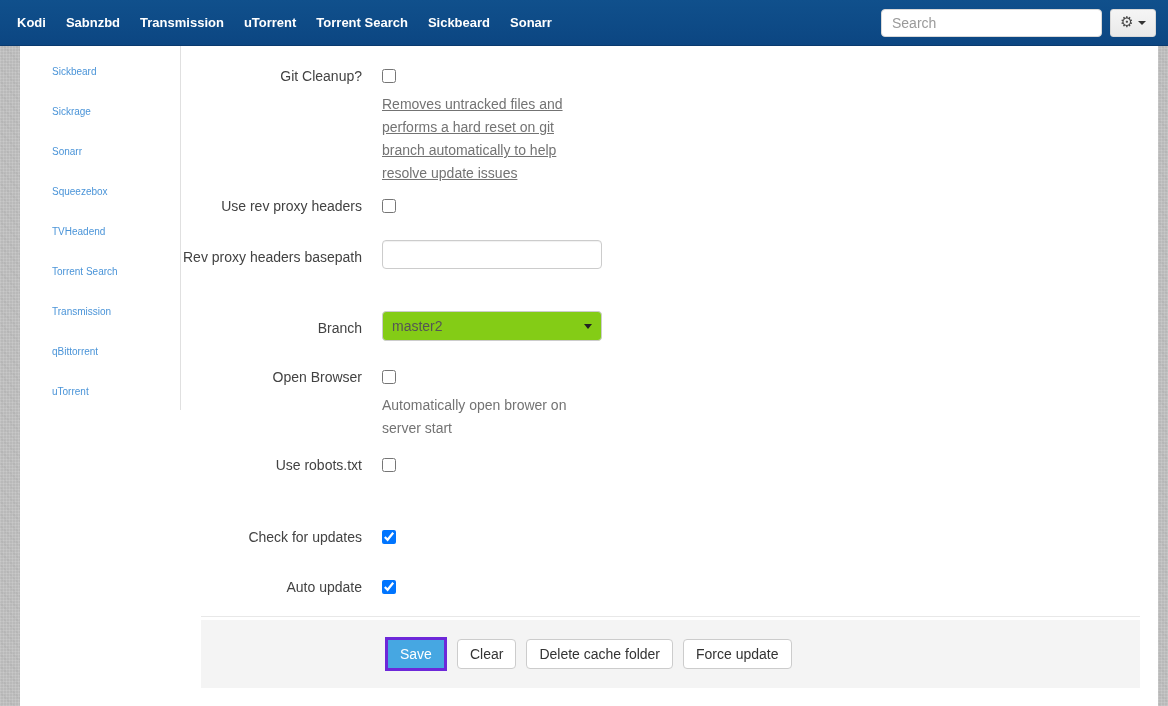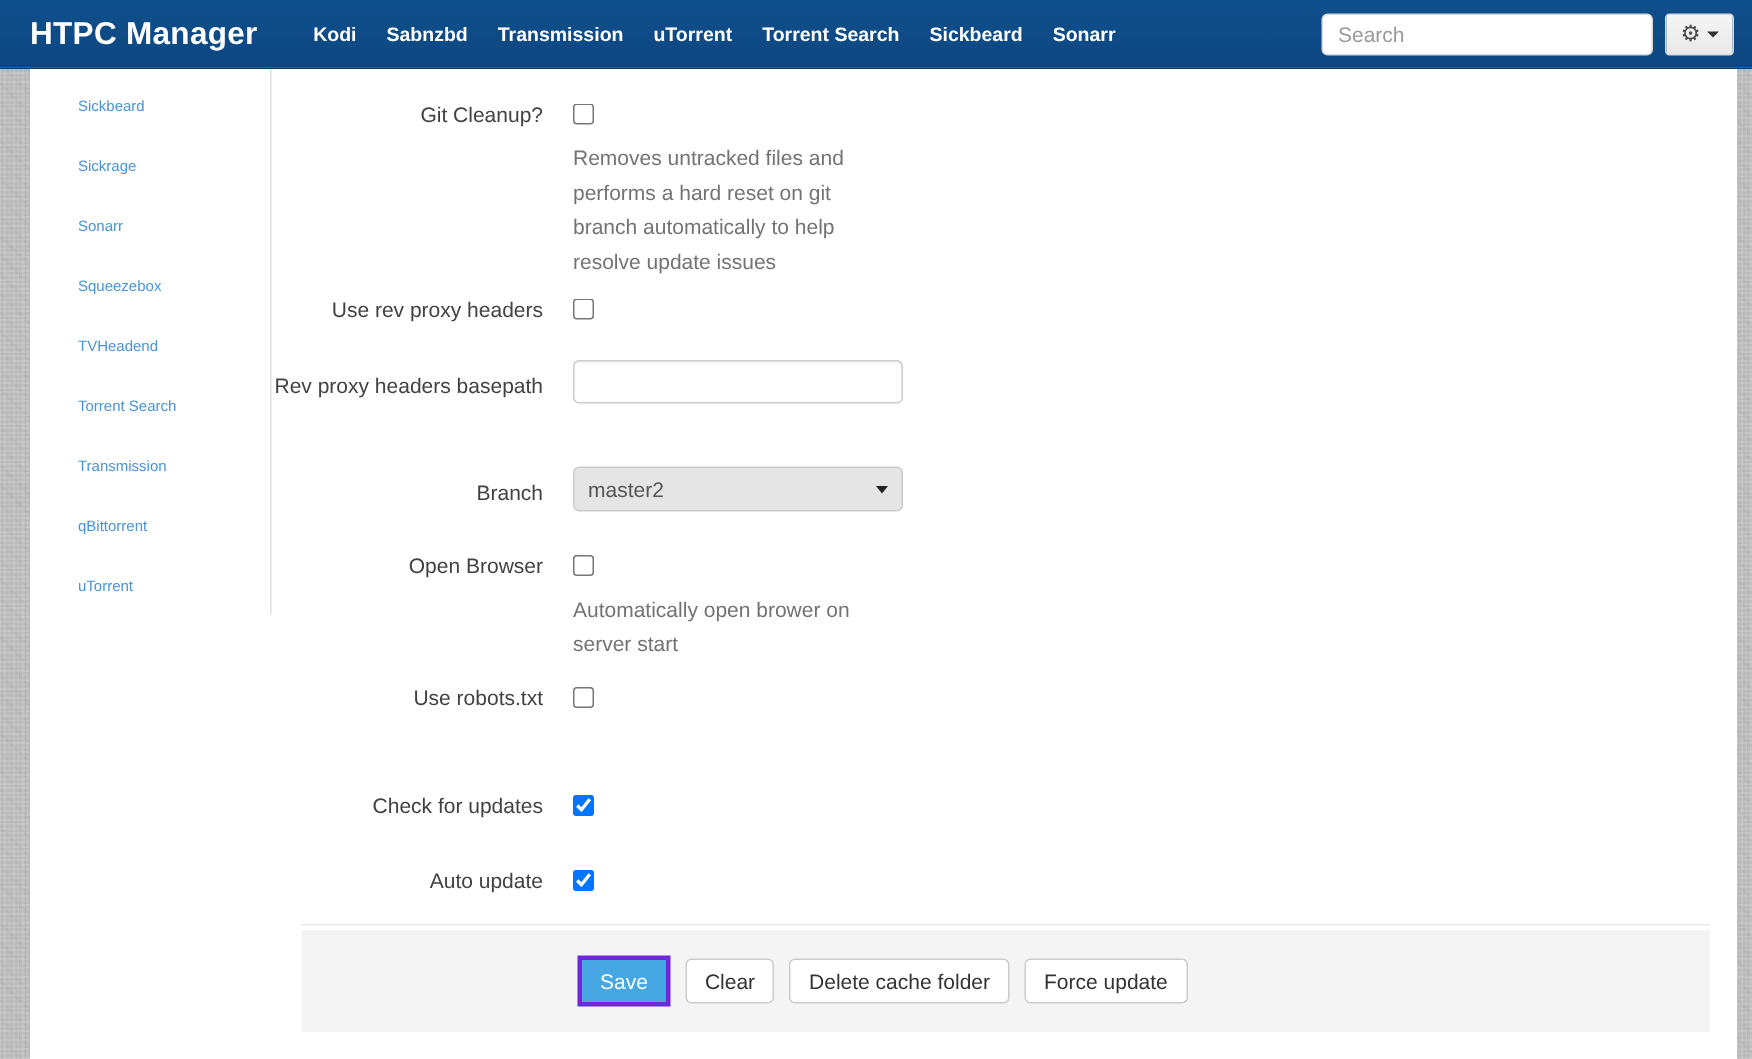--- a/index.html
+++ b/index.html
@@ -63,33 +63,33 @@
   .form-area { position:absolute; top:0; left:162px; width:958px; height:660px; }
   .frow { position:absolute; left:0; width:760px; }
   .flabel {
     position:absolute; left:0; top:0; width:180px; text-align:right;
     font-size:14px; color:#424242; line-height:20px;
   }
   .flabel.pad { padding-top:7px; }
   .fctl { position:absolute; left:200px; top:0; }
   .fctl input[type="checkbox"] { width:14px; height:14px; margin-top:3px; cursor:pointer; }
   .help { font-size:14px; color:#737373; line-height:23px; margin-top:6px; }
-  .w200 { width:205px; } .w215 { width:215px; }
+  .w200 { width:205px;text-decoration:underline; } .w215 { width:215px; }
   .nowrap { white-space:nowrap; }
 
   .text-input {
     width:220px; height:29px; border:1px solid #ccc; border-radius:4px;
     padding:0 9px; font-size:14px; font-family:inherit; color:#555; outline:none;
     box-shadow:inset 0 1px 1px rgba(0,0,0,.06);
   }
   .select-wrap { position:relative; width:220px; height:30px; }
   .select-wrap select {
     -webkit-appearance:none; appearance:none;
     width:220px; height:30px; border:1px solid #ccc; border-radius:4px;
-    background:#e5e5e5; padding:0 24px 0 9px; font-size:14px; font-family:inherit;
+    background:#84cc16; padding:0 24px 0 9px; font-size:14px; font-family:inherit;
     color:#555; outline:none; cursor:pointer;
   }
   .select-caret {
     position:absolute; right:10px; top:13px; pointer-events:none;
     width:0; height:0; border-left:4px solid transparent; border-right:4px solid transparent;
     border-top:5px solid #222;
   }
 
   .hr { position:absolute; left:19px; top:570px; width:939px; border-top:1px solid #e8e8e8; }
 
@@ -106,21 +106,20 @@
   .annotation-box { border:3px solid #6d28d9; display:inline-flex;justify-content:center; }
   .btn-save {
     height:28px; padding:0 12px; background:#46a7e2; border:none; border-radius:0;
     font-size:14px; font-family:inherit; color:#fff; cursor:pointer;
   }
 </style>
 </head>
 <body>
 
 <div class="navbar">
-  <div class="brand">HTPC Manager</div>
   <div class="nav-links">
     <a>Kodi</a>
     <a>Sabnzbd</a>
     <a>Transmission</a>
     <a>uTorrent</a>
     <a>Torrent Search</a>
     <a>Sickbeard</a>
     <a>Sonarr</a>
   </div>
   <div class="nav-right">

